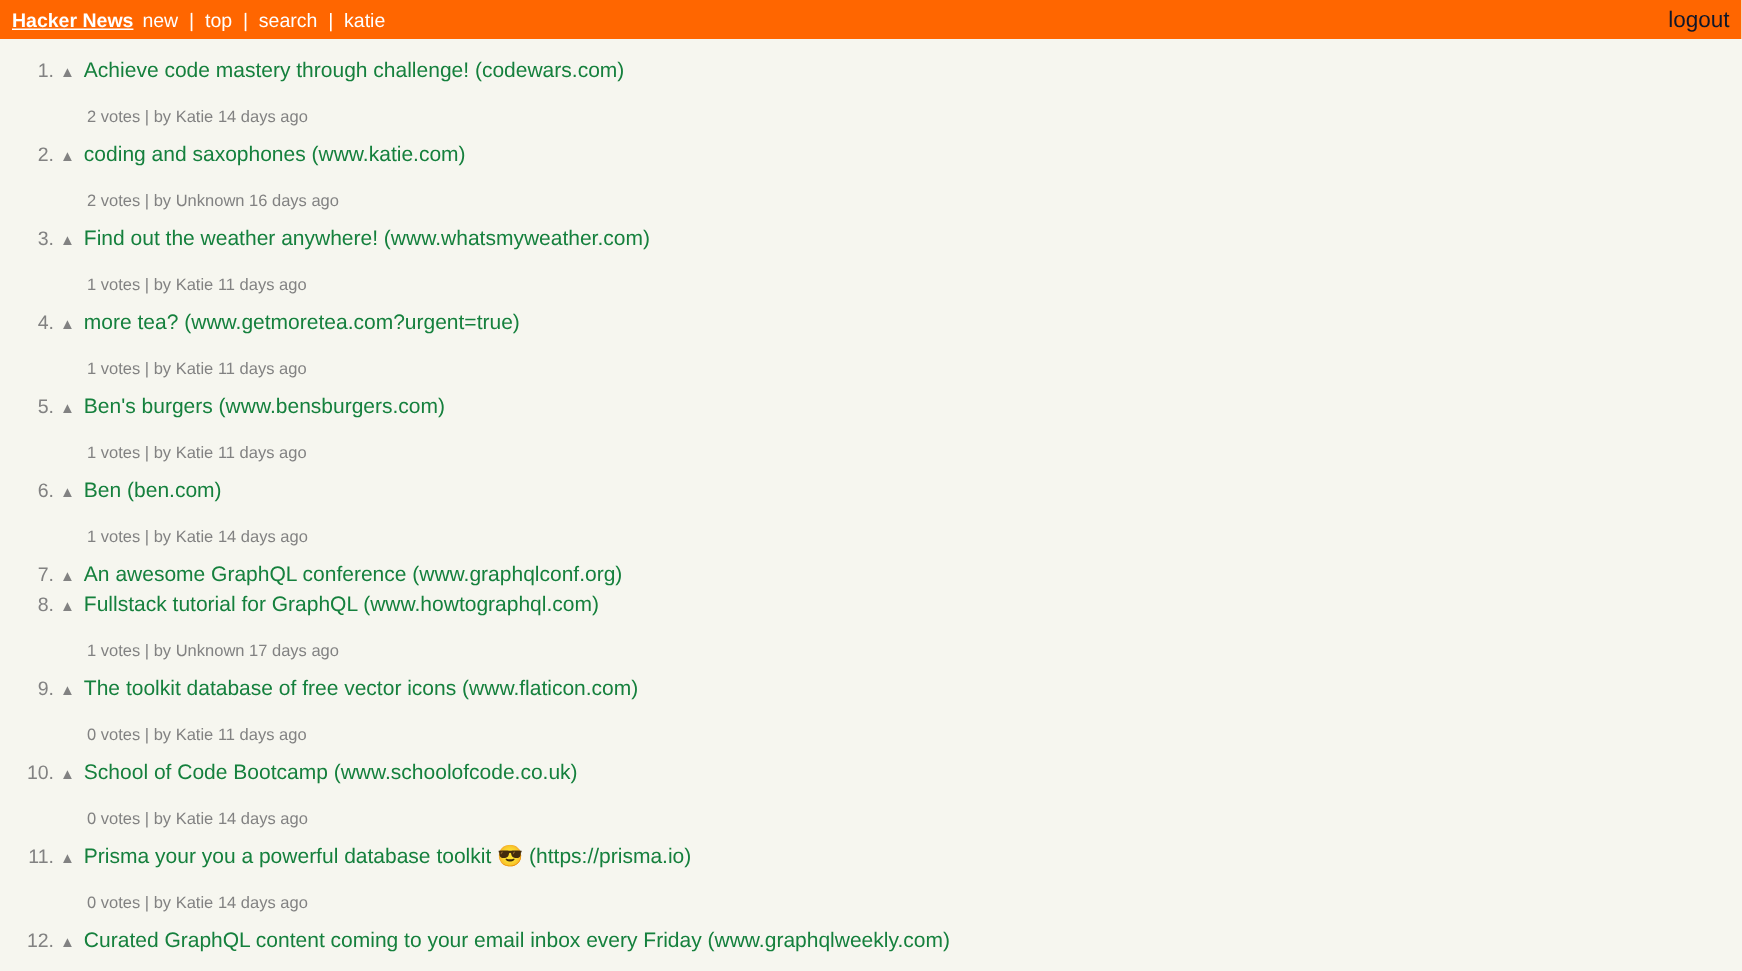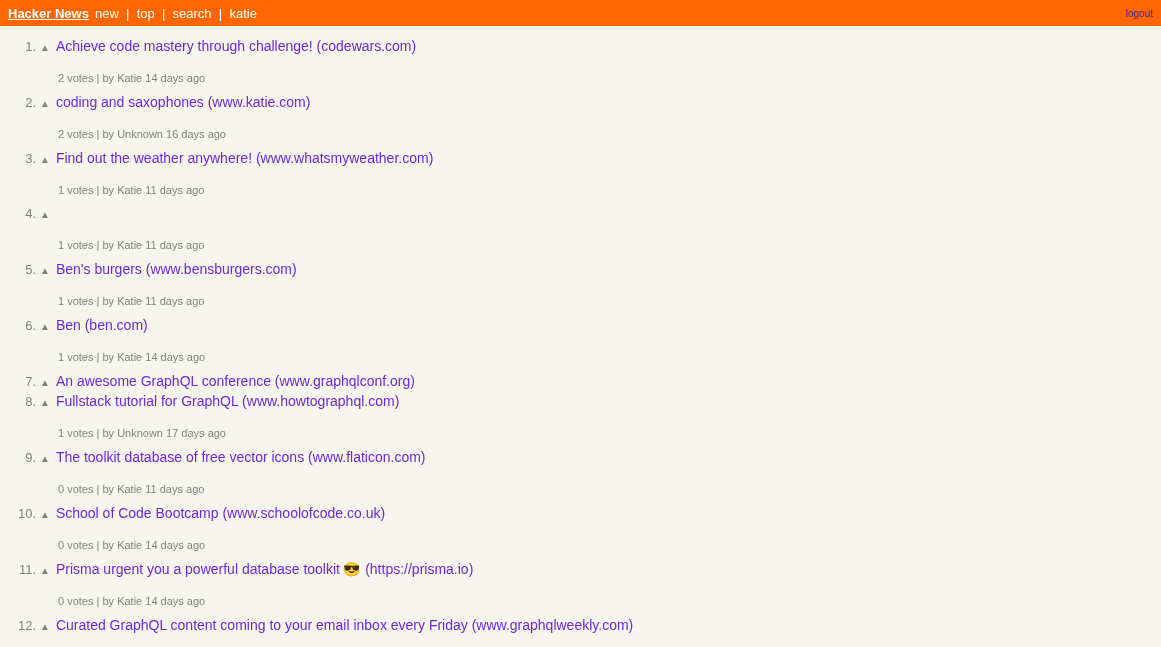--- a/index.html
+++ b/index.html
@@ -44,22 +44,22 @@
       font-size: 13px;
     }
 
     .nav-links a {
       color: white;
       text-decoration: none;
       margin-top: 44px;
     }
 
     .logout-link {
-      color: #4c1d95;
-      font-size: 10px;
+      color: #0f172a;
+      font-size: 15px;
       text-decoration: none;
     }
 
     .stories-list {
       padding: 8px 0;
       list-style: none;
     }
 
     .story-item {
       padding: 4px 8px 0 8px;
@@ -80,21 +80,21 @@
     }
 
     .vote-arrow {
       color: #828282;
       font-size: 10px;
       cursor: pointer;
       margin-right: 2px;
     }
 
     .story-title {
-      color: #6d28d9;
+      color: #15803d;
       font-size: 14px;
       text-decoration: none;
     }
 
     .story-meta {
       padding-left: 50px;
       font-size: 11px;
       color: #828282;
       margin-bottom: 6px;
       margin-top: 18px;
@@ -156,20 +156,21 @@
         <span>1 votes</span>
         <span> | by </span>
         <span>Katie</span>
         <span> 11 days ago</span>
       </div>
     </li>
     <li class="story-item">
       <div class="story-title-line">
         <span class="story-number">4.</span>
         <span class="vote-arrow">▲</span>
+        <a class="story-title" href="#">more tea? (www.getmoretea.com?urgent=true)</a>
       </div>
       <div class="story-meta">
         <span>1 votes</span>
         <span> | by </span>
         <span>Katie</span>
         <span> 11 days ago</span>
       </div>
     </li>
     <li class="story-item">
       <div class="story-title-line">
@@ -240,21 +241,21 @@
         <span>0 votes</span>
         <span> | by </span>
         <span>Katie</span>
         <span> 14 days ago</span>
       </div>
     </li>
     <li class="story-item">
       <div class="story-title-line">
         <span class="story-number">11.</span>
         <span class="vote-arrow">▲</span>
-        <a class="story-title" href="#">Prisma urgent you a powerful database toolkit 😎 (https://prisma.io)</a>
+        <a class="story-title" href="#">Prisma your you a powerful database toolkit 😎 (https://prisma.io)</a>
       </div>
       <div class="story-meta">
         <span>0 votes</span>
         <span> | by </span>
         <span>Katie</span>
         <span> 14 days ago</span>
       </div>
     </li>
     <li class="story-item">
       <div class="story-title-line">

